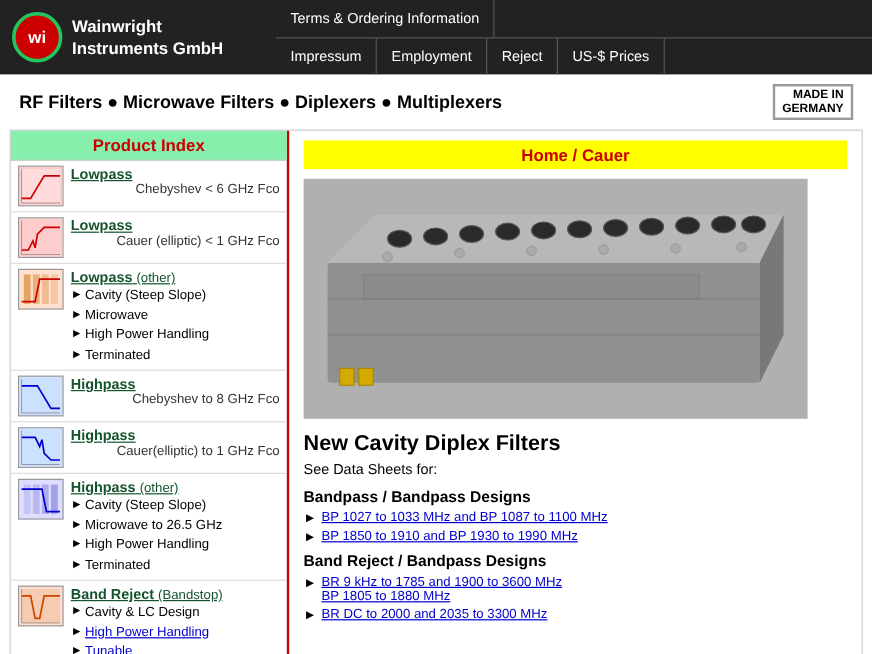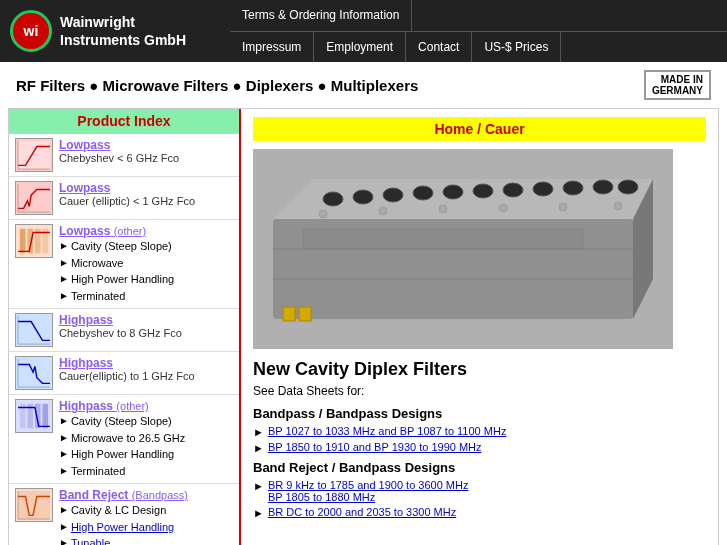--- a/index.html
+++ b/index.html
@@ -24,22 +24,22 @@
     
     .main-container { display: flex; border: 1px solid #ccc; margin: 0 8px; }
 
     
     .sidebar { width: 232px; flex-shrink: 0; border-right: 2px solid #cc0000; }
     .sidebar-header { background: #86efac; color: #cc0000; font-weight: bold; font-size: 14px; text-align: center; padding: 4px; border-bottom: 1px solid #ccc; }
 
     .sidebar-item { display: flex; align-items: flex-start; padding: 4px 6px; border-bottom: 1px solid #ddd; }
     .sidebar-item-img { width: 38px; height: 34px; flex-shrink: 0; margin-right: 6px; background: #f0c0c0; border: 1px solid #999; position: relative; overflow: hidden; }
     .sidebar-item-content { flex: 1; }
-    .sidebar-item-title { font-weight: bold; font-size: 12px; text-decoration: underline; color: #8b5cf6; }
-    .sidebar-item-subtitle { font-size: 11px; color: #333; }
+    .sidebar-item-title { font-weight: bold; font-size: 12px; text-decoration: underline; color: #14532d; }
+    .sidebar-item-subtitle { font-size: 11px; color: #333; text-align: right; }
     .sidebar-item-sub { font-size: 11px; color: #000; line-height: 1.5; }
     .sidebar-item-sub div { display: flex; align-items: flex-start; }
     .sidebar-item-sub .arrow { color: #000; margin-right: 2px; font-size: 10px; }
 
     
     .graph-lowpass1 { background: linear-gradient(135deg, #ffcccc 0%, #ffcccc 100%); }
     .graph-lowpass2 { background: linear-gradient(135deg, #ffcccc 0%, #ffcccc 100%); }
     .graph-lowpass3 { background: #ffdddd; }
     .graph-highpass1 { background: #ddeeff; }
     .graph-highpass2 { background: #ddeeff; }
@@ -75,21 +75,21 @@
       <div>Instruments GmbH</div>
     </div>
   </div>
   <div class="nav-area">
     <div class="nav-row">
       <div class="nav-item">Terms &amp; Ordering Information</div>
     </div>
     <div class="nav-row">
       <div class="nav-item">Impressum</div>
       <div class="nav-item">Employment</div>
-      <div class="nav-item">Contact</div>
+      <div class="nav-item">Reject</div>
       <div class="nav-item">US-$ Prices</div>
     </div>
   </div>
 </div>
 
 <div class="tagline">
   <span>RF Filters ● Microwave Filters ● Diplexers ● Multiplexers</span>
   <div class="made-in-germany">MADE IN<br>GERMANY</div>
 </div>
 
@@ -231,21 +231,21 @@
       <div class="sidebar-item-img graph-bandreject">
         <svg class="graph-svg" viewBox="0 0 38 34" xmlns="http://www.w3.org/2000/svg">
           <rect width="38" height="34" fill="#ffddcc"></rect>
           <rect x="2" y="2" width="34" height="30" fill="#cc8844" opacity="0.2"></rect>
           <polyline points="2,8 10,8 14,28 18,28 22,8 36,8" stroke="#cc4400" stroke-width="1.5" fill="none"></polyline>
           <line x1="2" y1="2" x2="2" y2="32" stroke="#666" stroke-width="0.5"></line>
           <line x1="2" y1="32" x2="36" y2="32" stroke="#666" stroke-width="0.5"></line>
         </svg>
       </div>
       <div class="sidebar-item-content">
-        <div class="sidebar-item-title"><span>Band Reject</span> <span style="font-weight:normal;font-size:11px;">(Bandpass)</span></div>
+        <div class="sidebar-item-title"><span>Band Reject</span> <span style="font-weight:normal;font-size:11px;">(Bandstop)</span></div>
         <div class="sidebar-item-sub">
           <div>
               <span class="arrow">►</span>
               <span>Cavity &amp; LC Design</span>
             </div>
           <div>
               <span class="arrow">►</span>
               <a style="color:#0000cc;text-decoration:underline;">High Power Handling</a>
             </div>
           <div>

